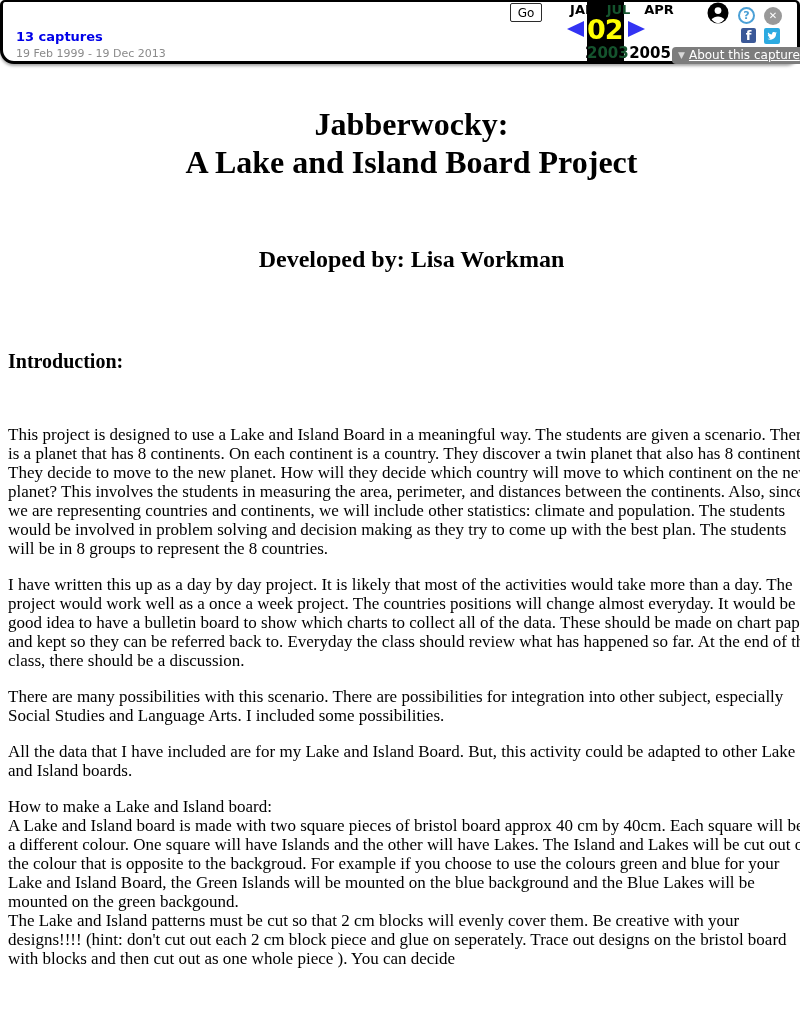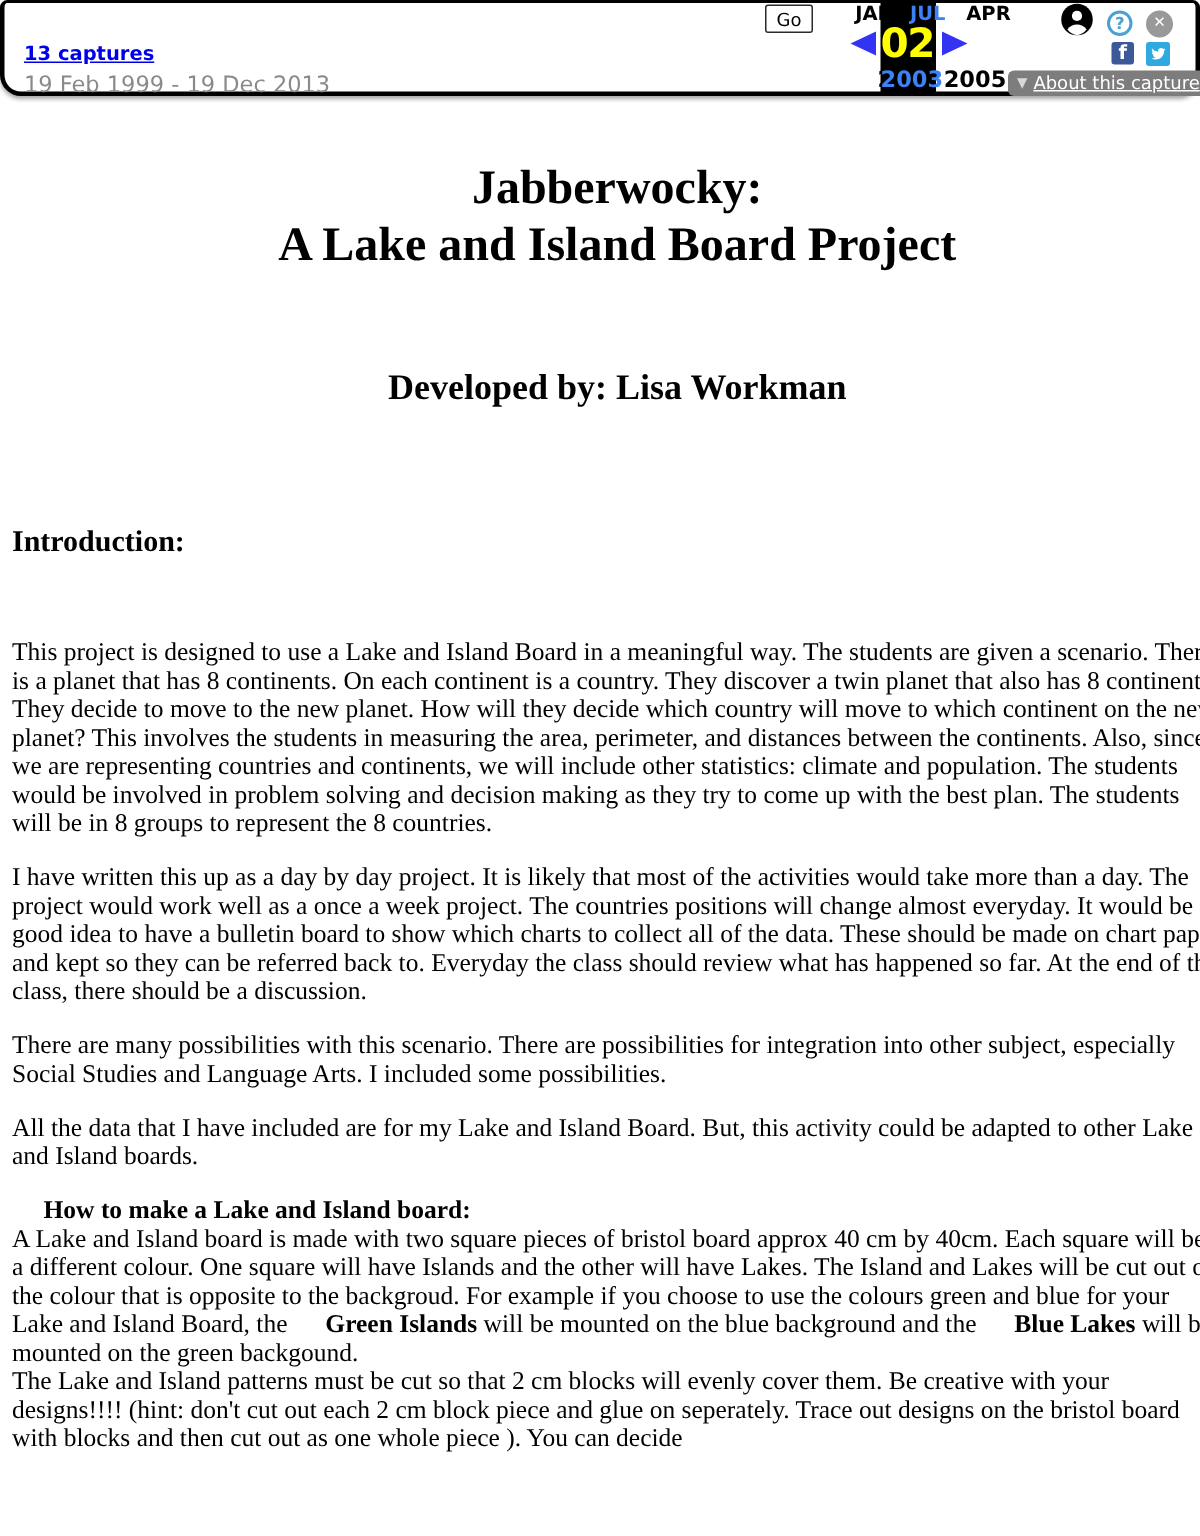--- a/index.html
+++ b/index.html
@@ -39,42 +39,42 @@
     border: 1px solid #2b2b2b;
     border-radius: 2px;
     font-family: "DejaVu Sans", sans-serif;
     font-size: 12px;
     padding: 0;
     color: #000;
   }
   .wb-captures {
     position: absolute; left: 13px; top: 27px;
     font-size: 13px; font-weight: bold;
-    color: #0000E8; text-decoration: underline;
+    color: #0000E8; 
     cursor: pointer;
   }
   .wb-range {
     position: absolute; left: 13px; top: 45px;
-    font-size: 15px; color: #8a8a8a;
+    font-size: 11px; color: #8a8a8a;
   }
 
   
   .wb-black-strip {
     position: absolute; left: 584px; top: -2px;
     width: 37px; height: 64px;
     background: #000000;
   }
   .wb-month, .wb-year {
     position: absolute;
     font-weight: bold;
     text-align: center;
   }
   .wb-month { top: 0px; font-size: 13px; color: #000; margin-left: 13px; }
   .wb-year  { top: 42px; font-size: 15px; color: #000; }
-  .wb-month.on-black, .wb-year.on-black { color: #3b82f6; }
+  .wb-month.on-black, .wb-year.on-black { color: #14532d; }
   .wb-day {
     position: absolute; left: 584px; top: 14px;
     width: 37px; text-align: left;
     font-size: 27px; font-weight: bold;
     color: #FFFF00; letter-spacing: -1px;
     line-height: 27px;
   }
   .wb-arrow {
     position: absolute; top: 19px;
     width: 0; height: 0;
@@ -165,21 +165,21 @@
     text-align: center;
   }
   .intro-heading {
     margin: 77px 0 0 0;
     font-size: 20px;
     line-height: 22px;
     font-weight: bold;
   }
   .page-content p { margin: 17px 0; }
   .page-content p.first-para { margin-top: 53px; }
-  b { font-weight: bold; margin-left: 21px; }
+  b { font-weight: normal; }
 </style>
 </head>
 <body>
 
 <div class="wb-toolbar">
 
 
   <button class="wb-go">Go</button>
 
   <a class="wb-captures">13 captures</a>

